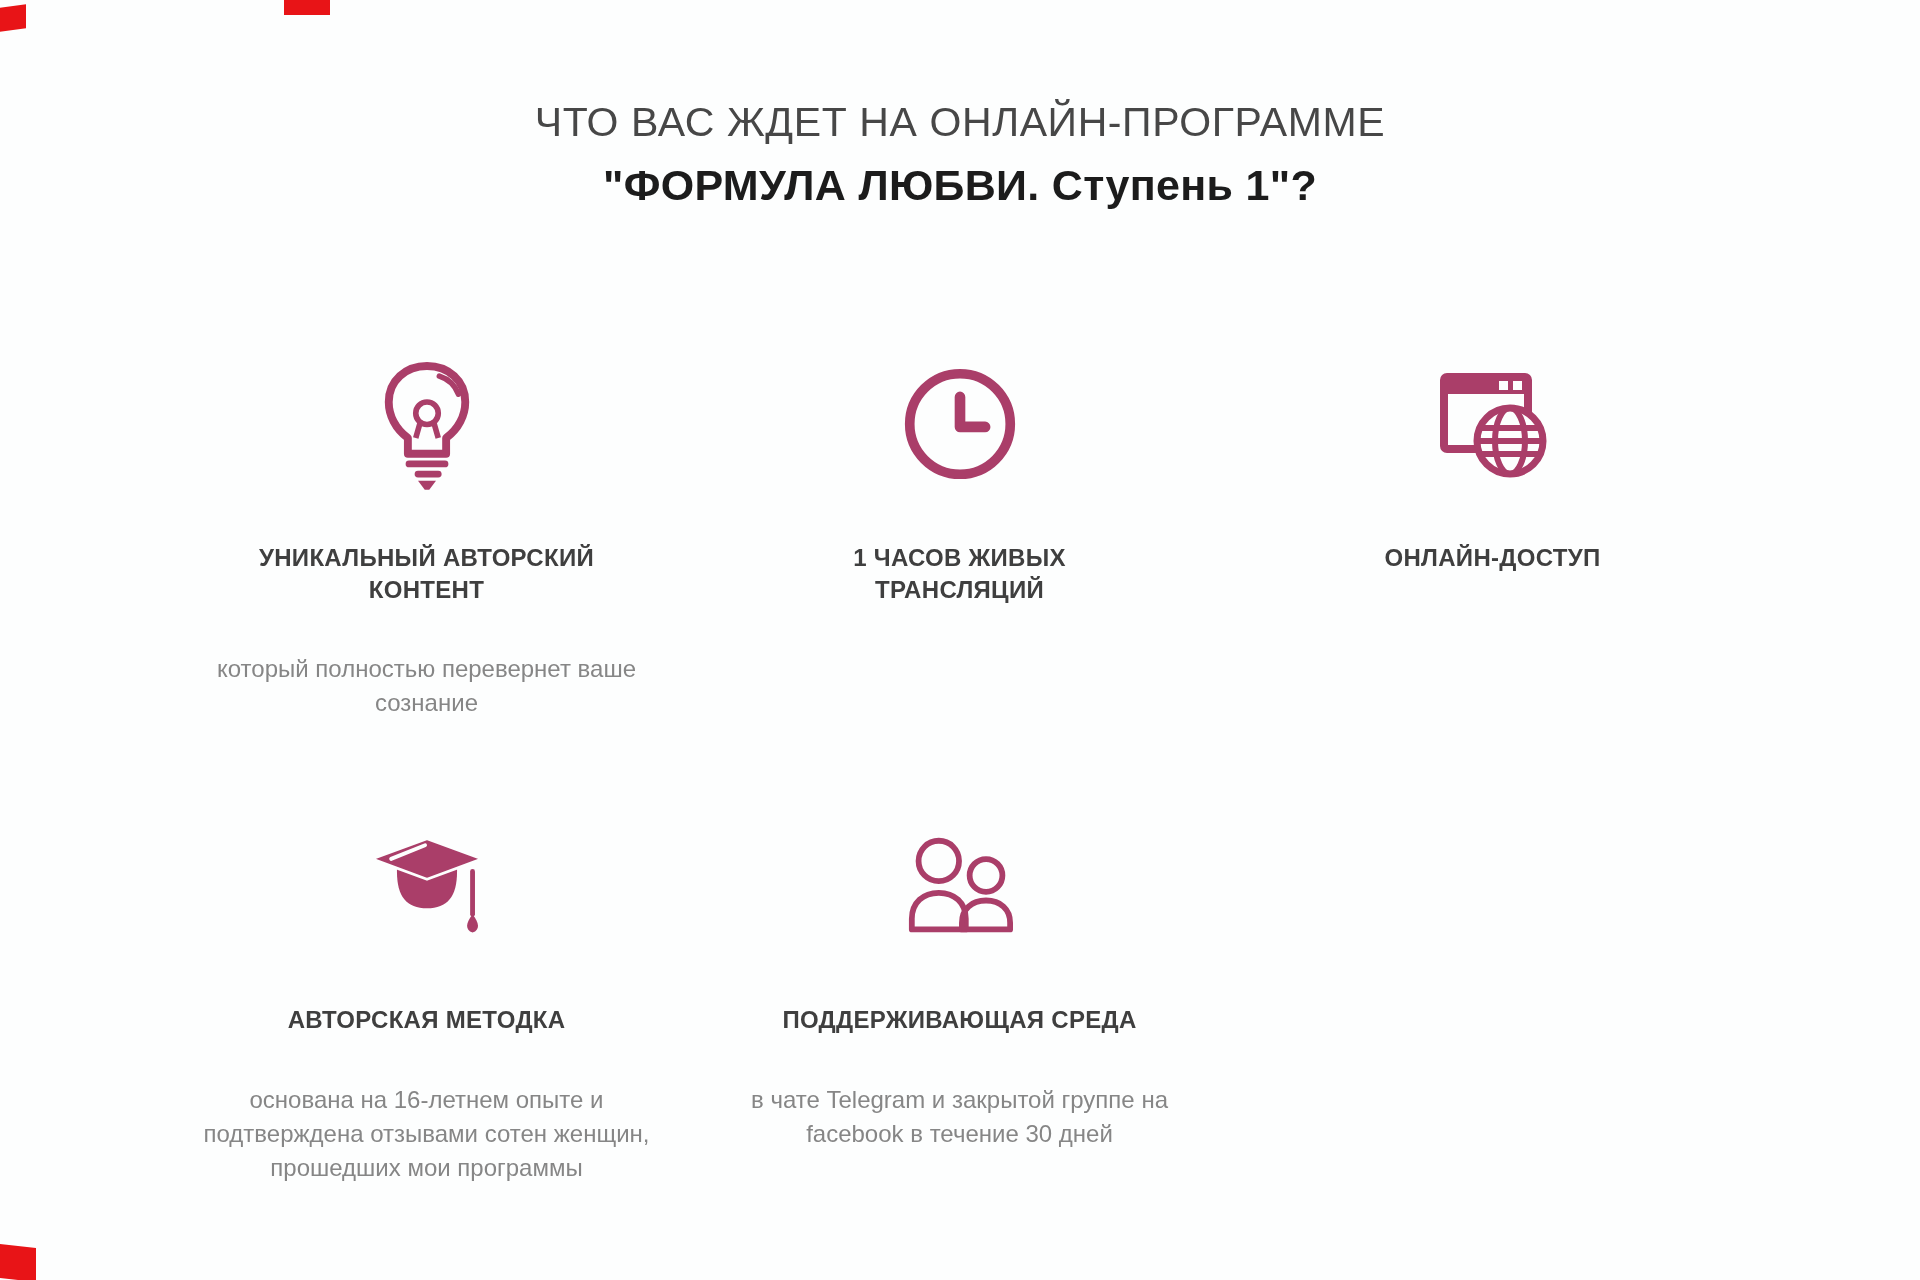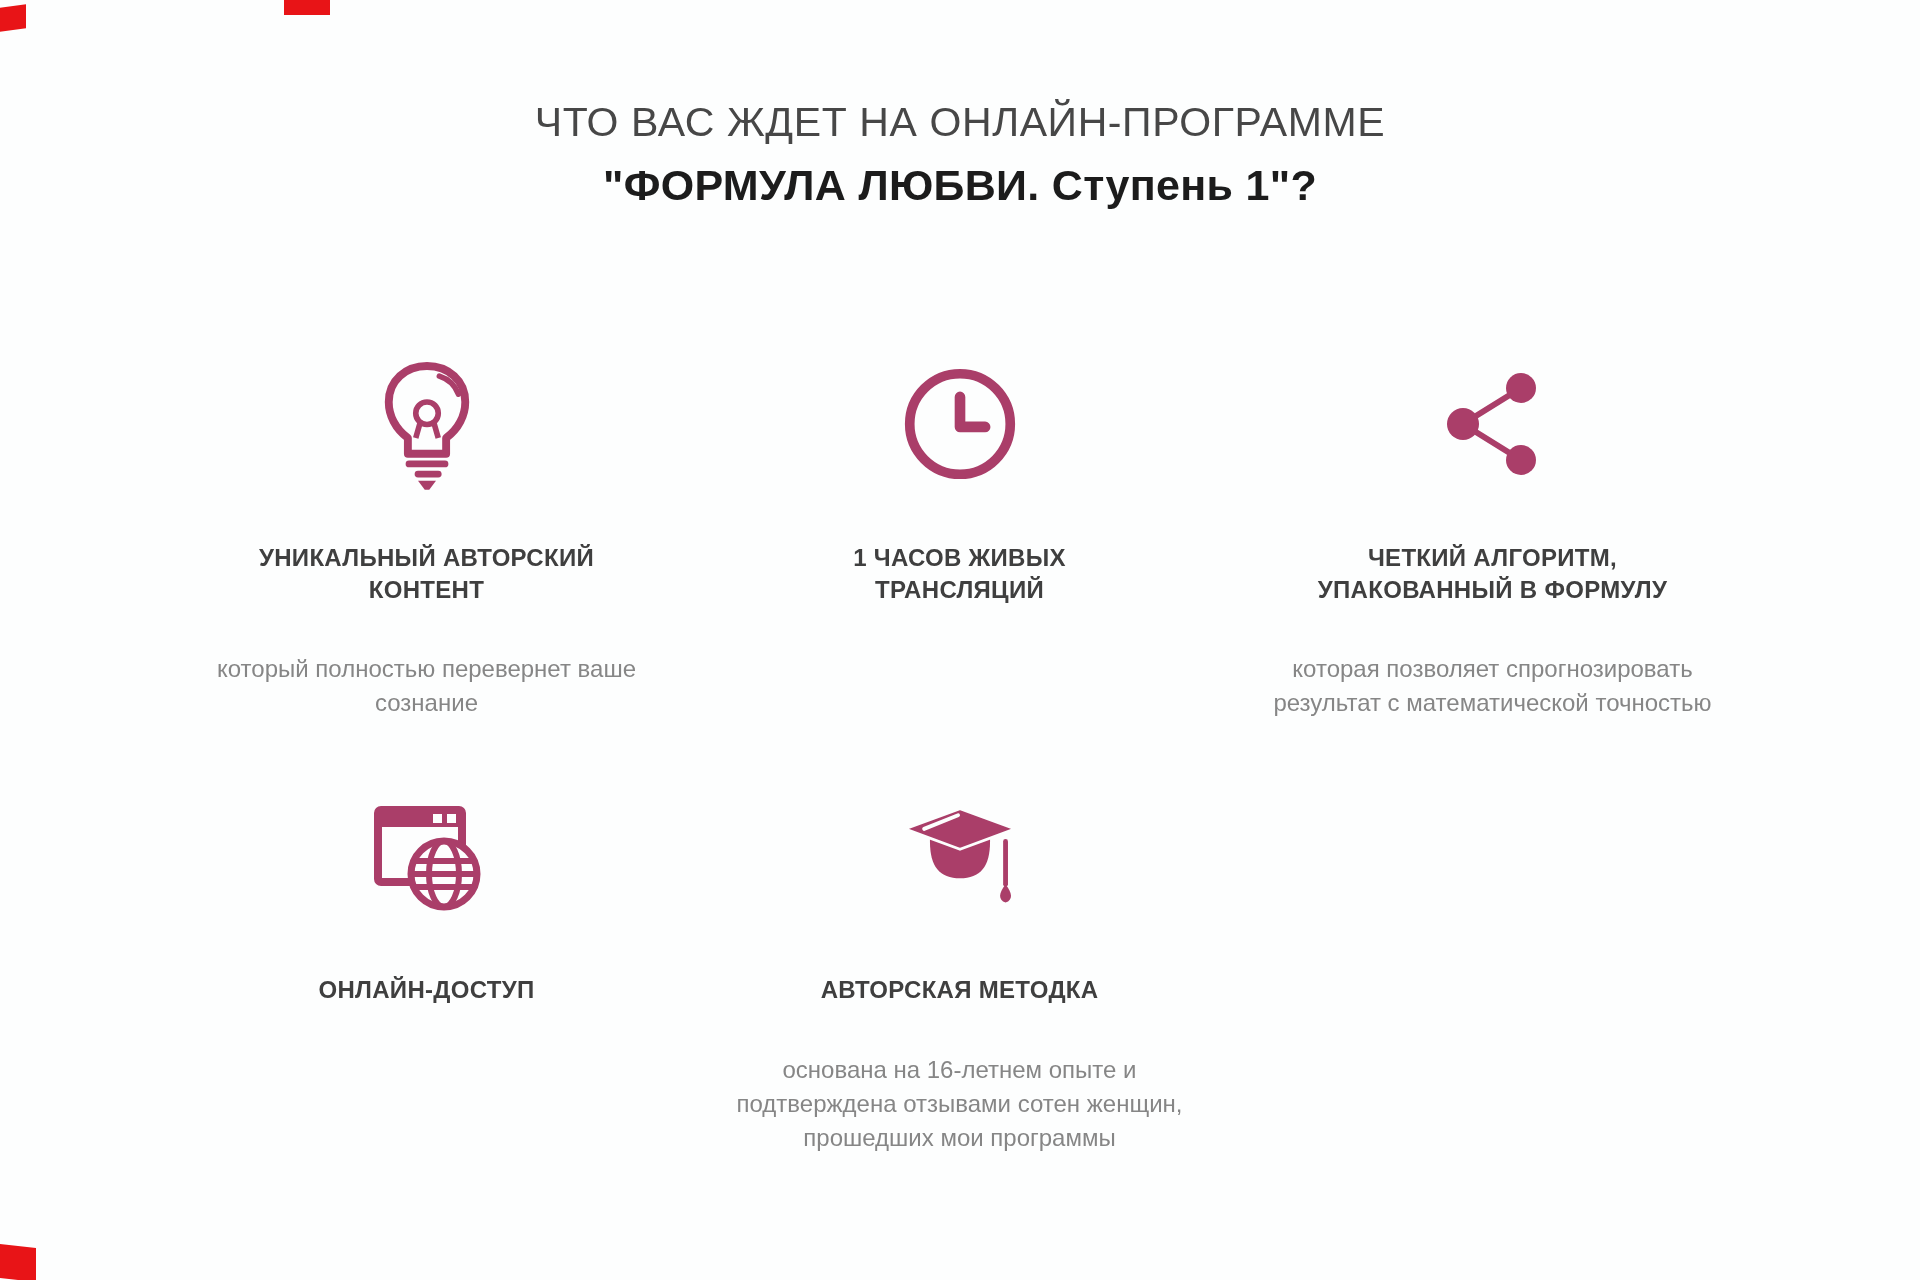--- a/index.html
+++ b/index.html
@@ -14,21 +14,21 @@
     margin:15px;font-size:41px;font-weight:400;color:#474747;
     letter-spacing:0.6px;line-height:1.15;
   }
   .title-line2{
     margin:4px 0 0 0;font-size:43px;font-weight:700;color:#1c1c1c;
     letter-spacing:0.3px;line-height:1.15;
   }
   .grid{
     width:1600px;margin:146px auto 0 auto;
     display:grid;grid-template-columns:repeat(3,533px);
-    row-gap:69px;align-items:start;
+    row-gap:99px;align-items:start;
   }
   .feature{display:flex;flex-direction:column;align-items:center;}
   .icon-box{height:135px;display:flex;align-items:center;justify-content:center;}
   .feature-heading{
     margin:50px 0 0 0;font-size:24px;font-weight:700;color:#3f3f3f;
     letter-spacing:0.3px;line-height:1.35;white-space:pre-line;max-width:480px;
   }
   .feature-desc{
     margin:46px 0 0 0;font-size:24px;font-weight:400;color:#868686;
     line-height:34px;white-space:pre-line;max-width:490px;
@@ -77,34 +77,20 @@
       <div class="icon-box">
         <svg width="116" height="116" viewBox="0 0 120 120">
           <circle class="accent-stroke" stroke-width="10" cx="60" cy="60" r="52"></circle>
           <path class="accent-stroke" stroke-width="11" stroke-linecap="round" stroke-linejoin="round" d="M60,32 L60,63 L86,63"></path>
         </svg>
       </div>
       <h3 class="feature-heading">1 ЧАСОВ ЖИВЫХ
 ТРАНСЛЯЦИЙ</h3>
     </div>
 
-    <div class="feature">
-      <div class="icon-box">
-        <svg width="120" height="134" viewBox="0 0 120 134">
-          <path class="accent-stroke" stroke-width="6" d="M30,67 L88,31 M30,67 L88,103"></path>
-          <circle class="accent-fill" cx="88" cy="31" r="15"></circle>
-          <circle class="accent-fill" cx="30" cy="67" r="16"></circle>
-          <circle class="accent-fill" cx="88" cy="103" r="15"></circle>
-        </svg>
-      </div>
-      <h3 class="feature-heading">ЧЕТКИЙ АЛГОРИТМ,
-УПАКОВАННЫЙ В ФОРМУЛУ</h3>
-      <p class="feature-desc">которая позволяет спрогнозировать
-результат с математической точностью</p>
-    </div>
 
     <div class="feature">
       <div class="icon-box">
         <svg width="114" height="114" viewBox="0 0 114 114">
           <rect class="accent-stroke" stroke-width="8" x="8" y="10" width="84" height="72" rx="3"></rect>
           <rect class="accent-fill" x="8" y="10" width="84" height="17"></rect>
           <rect x="63" y="14" width="9" height="9" fill="#fdfefe"></rect>
           <rect x="77" y="14" width="9" height="9" fill="#fdfefe"></rect>
           <g>
             <circle cx="74" cy="74" r="33" fill="#fdfefe"></circle>
@@ -126,15 +112,28 @@
           <path class="accent-stroke" stroke-width="5" stroke-linecap="round" d="M112,40 L112,84"></path>
           <path class="accent-fill" d="M112,84 C105,93 104,100 112,103 C120,100 119,93 112,84 Z"></path>
         </svg>
       </div>
       <h3 class="feature-heading">АВТОРСКАЯ МЕТОДКА</h3>
       <p class="feature-desc">основана на 16-летнем опыте и
 подтверждена отзывами сотен женщин,
 прошедших мои программы</p>
     </div>
 
+    <div class="feature">
+      <div class="icon-box">
+        <svg width="136" height="106" viewBox="0 0 140 110">
+          <circle class="accent-stroke" stroke-width="6" cx="48" cy="28" r="21"></circle>
+          <path class="accent-stroke" stroke-width="6" stroke-linejoin="round" d="M20,99 L20,88 C20,71 32,61 48,61 C64,61 76,71 76,88 L76,99 Z"></path>
+          <circle class="accent-stroke" stroke-width="6" cx="97" cy="43" r="17"></circle>
+          <path class="accent-stroke" stroke-width="6" stroke-linejoin="round" d="M72,99 L72,92 C72,78 82,69 97,69 C112,69 122,78 122,92 L122,99 Z"></path>
+        </svg>
+      </div>
+      <h3 class="feature-heading">ПОДДЕРЖИВАЮЩАЯ СРЕДА</h3>
+      <p class="feature-desc">в чате Telegram и закрытой группе на
+facebook в течение 30 дней</p>
+    </div>
 
   </div>
 </div>
 
 </body></html>

